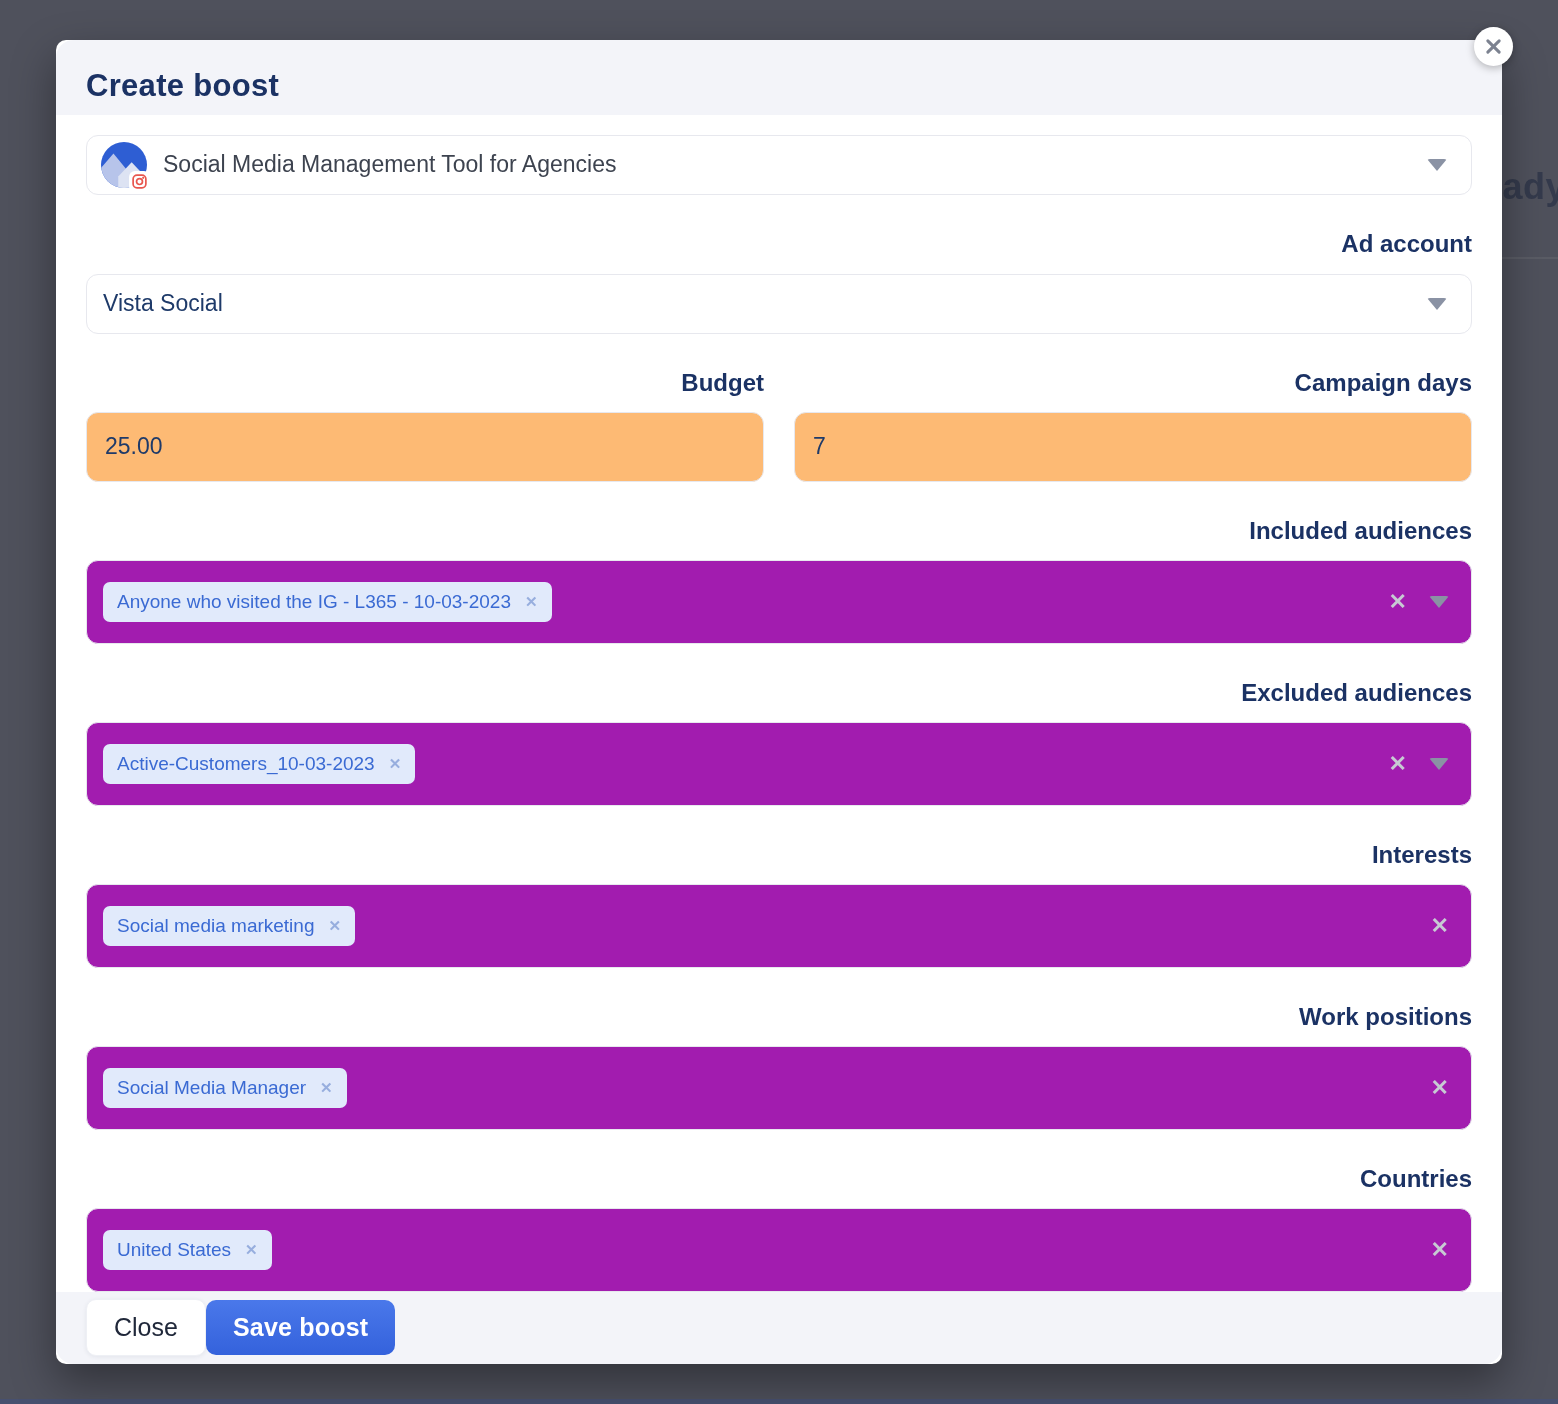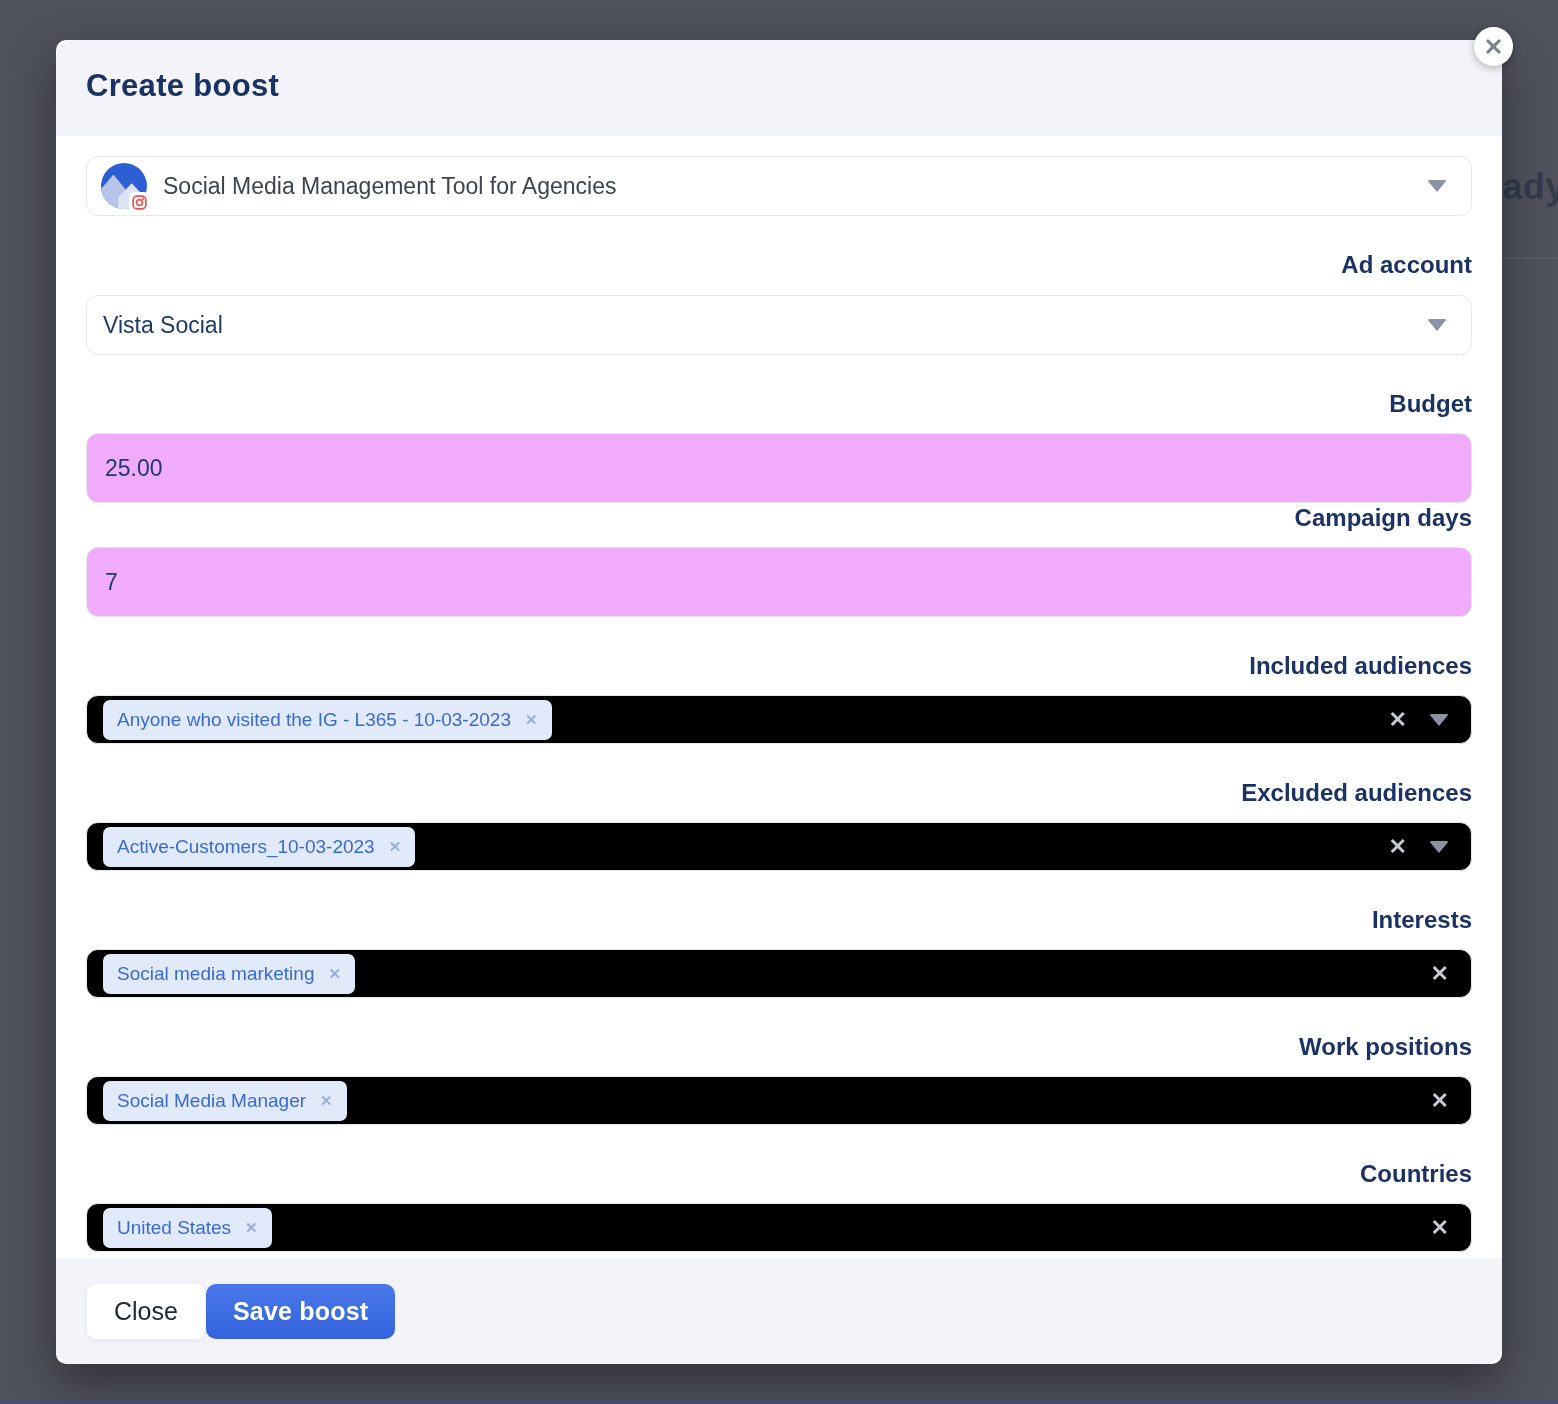--- a/index.html
+++ b/index.html
@@ -61,29 +61,29 @@
     border-left:10px solid transparent; border-right:10px solid transparent;
     border-top:12px solid #8a92a4; border-radius:3px;
   }
   .caret.inline{ margin-left:0; }
 
   .section{ margin-top:34px; }
   .field-label{
     font-size:24px; line-height:30px; font-weight:600; color:#1b3264; margin-bottom:14px;text-align:right;
   }
 
-  .two-col{ display:grid; grid-template-columns:1fr; column-gap:30px; }
+  .two-col{ display:grid; grid-template-columns:1fr 1fr; column-gap:30px; }
   .text-input{
     width:100%; height:70px; border:1px solid #e7e8ee; border-radius:12px;
     font-family:"Liberation Sans", sans-serif;
-    font-size:23px; color:#1e3a69; padding:0 18px; outline:none; background:#f0abfc;
+    font-size:23px; color:#1e3a69; padding:0 18px; outline:none; background:#fdba74;
   }
 
   .tag-field{
-    height:49px; border:1px solid #e7e8ee; border-radius:12px; background:#000000;
+    height:84px; border:1px solid #e7e8ee; border-radius:12px; background:#a21caf;
     display:flex; align-items:center; padding:0 22px 0 16px;
   }
   .tag{
     display:inline-flex; align-items:center; gap:14px;
     background:#e1eafb; border-radius:7px; padding:9px 14px;
     font-size:19px; color:#3a6ad3; cursor:default; white-space:nowrap;
   }
   .tag-remove{ font-size:15px; font-weight:700; color:#97aede; cursor:pointer; }
   .field-actions{ margin-left:auto; display:flex; align-items:center; gap:22px; }
   .clear-x{ font-size:22px; font-weight:700; color:#c7cad3; cursor:pointer; line-height:1; }

